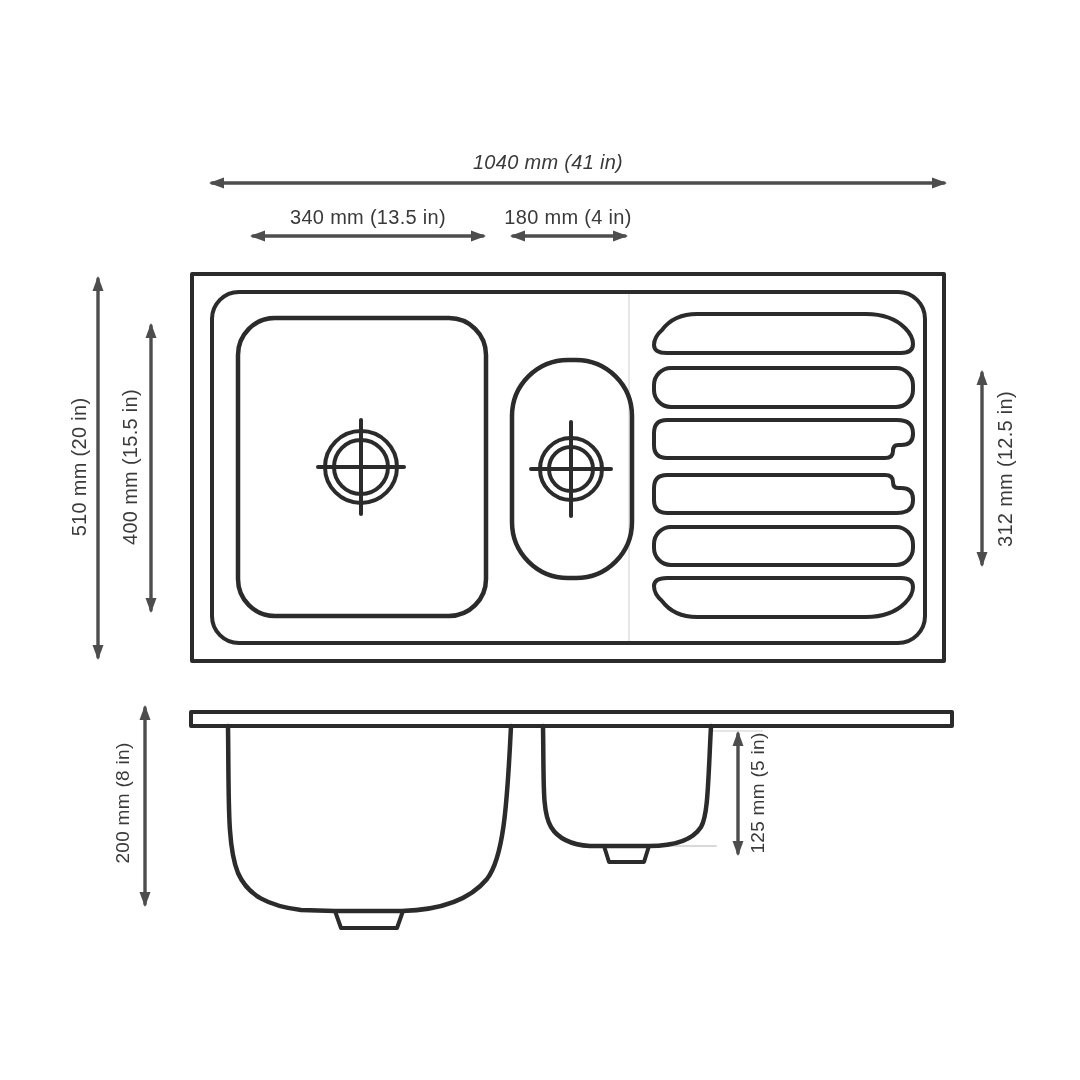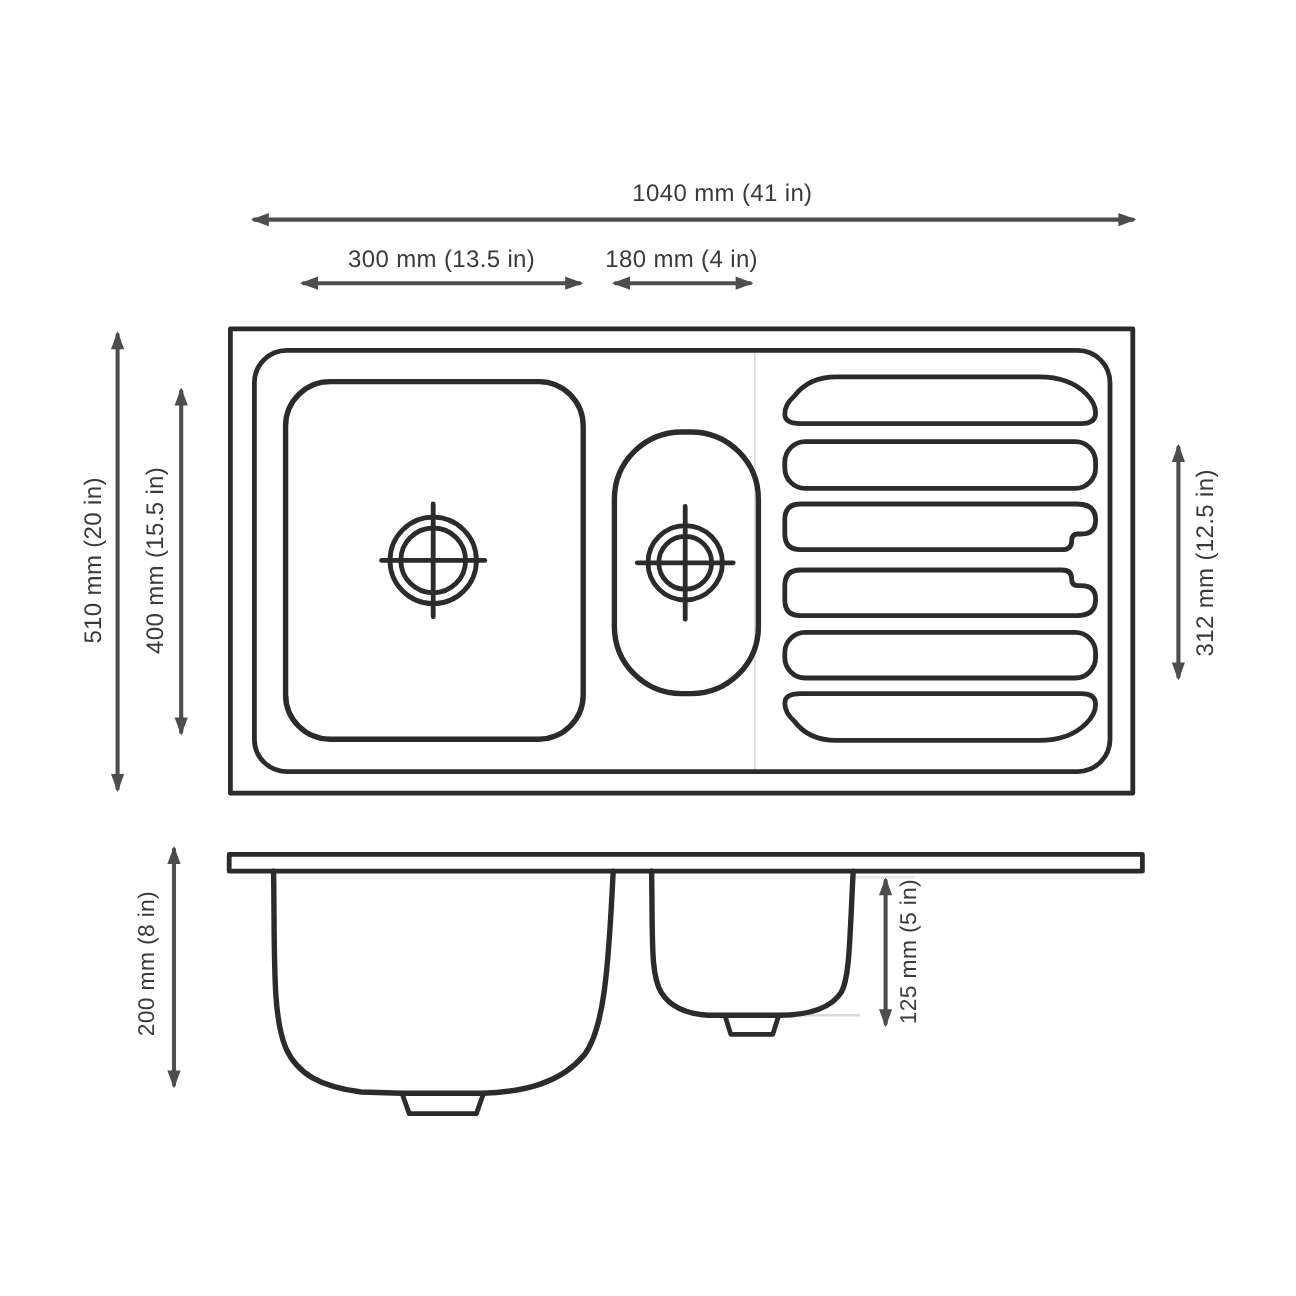--- a/index.html
+++ b/index.html
@@ -133,23 +133,23 @@
 
         <g>
           <line x1="738" y1="734" x2="738" y2="853"></line>
           <path d="M 738 731 l -5.5 15 h 11 Z" fill="#4d4d4d" stroke="none"></path>
           <path d="M 738 856 l -5.5 -15 h 11 Z" fill="#4d4d4d" stroke="none"></path>
         </g>
       </g>
     </g>
   </svg>
 
-  <div class="dim-label" style="left:602px; top:162px;">1040 mm (41 in)</div>
+  <div class="dim-label" style="left:548px; top:162px;font-style:italic;">1040 mm (41 in)</div>
 
-  <div class="dim-label" style="left:368px; top:217px;">300 mm (13.5 in)</div>
+  <div class="dim-label" style="left:368px; top:217px;">340 mm (13.5 in)</div>
 
   <div class="dim-label" style="left:568px; top:217px;">180 mm (4 in)</div>
 
   <div class="dim-label vert" style="left:79px; top:467px;">510 mm (20 in)</div>
 
   <div class="dim-label vert" style="left:130px; top:467px;">400 mm (15.5 in)</div>
 
   <div class="dim-label vert" style="left:1005px; top:469px;">312 mm (12.5 in)</div>
 
   <div class="dim-label vert small" style="left:123px; top:803px;">200 mm (8 in)</div>

